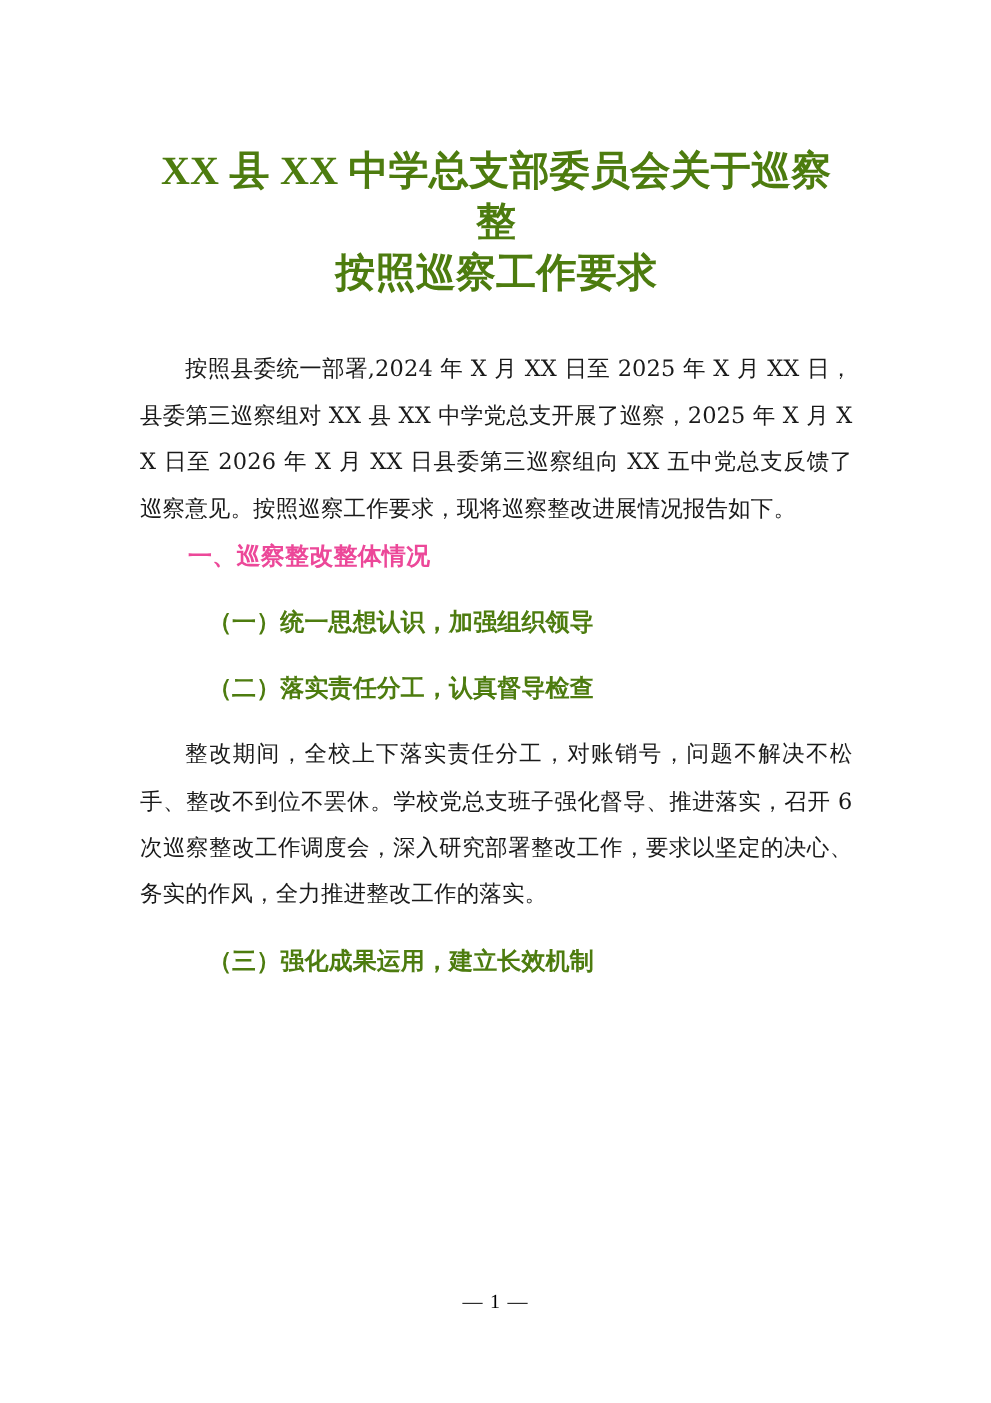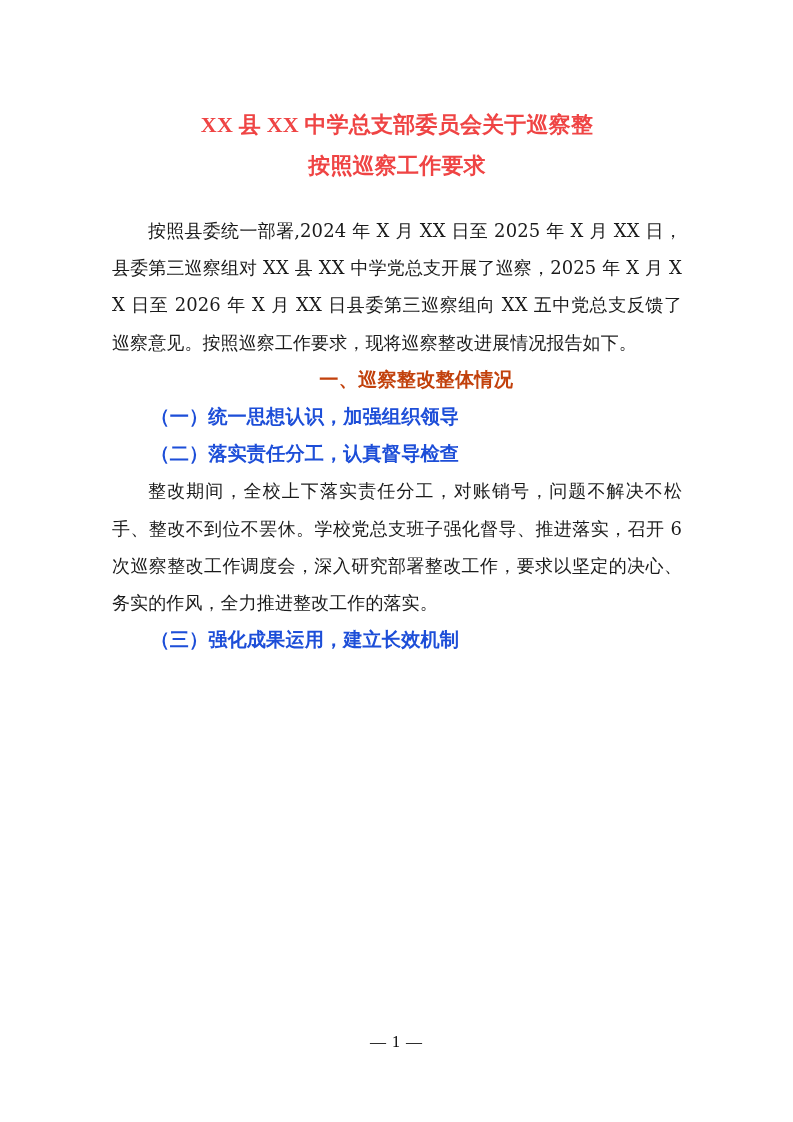--- a/index.html
+++ b/index.html
@@ -30,29 +30,29 @@
   
   .content {
     position: absolute;
     left: 112px;
     top: 0;
     width: 570px;
   }
 
   
   .doc-title {
-    margin: 0;
+    margin: 12px;
     padding-top: 104px;
     text-align: center;
     font-family: "Liberation Serif", "DejaVu Serif", serif;
     font-weight: 700;
-    font-size: 22px;
+    font-size: 32px;
     line-height: 41px;
     letter-spacing: 0.2px;
-    color: #ef4444;
+    color: #4d7c0f;
     word-break: break-all;
   }
 
   
   .title-gap { height: 26px; }
 
   
   .p {
     margin: 0;
     font-family: "DejaVu Serif", "Liberation Serif", serif;
@@ -68,34 +68,33 @@
 
   
   .h1 {
     margin: 0;
     font-family: "DejaVu Sans", "Liberation Sans", sans-serif;
     font-weight: 700;
     font-size: 19.2px;
     line-height: 37.2px;
     text-indent: 2em;
     letter-spacing: 0.2px;
-    color: #c2410c;
-    text-align: center;
+    color: #ec4899;
   }
 
   
   .h2 {
-    margin: 0;
+    margin: 16px;
     font-family: "DejaVu Serif", "Liberation Serif", serif;
     font-weight: 700;
     font-size: 19.2px;
     line-height: 37.2px;
     text-indent: 2em;
     letter-spacing: 0.1px;
-    color: #1d4ed8;
+    color: #4d7c0f;
   }
 
   
   .footer {
     position: absolute;
     left: 0;
     top: 1032px;
     width: 793px;
     text-align: center;
     font-family: "Liberation Serif", "DejaVu Serif", serif;

